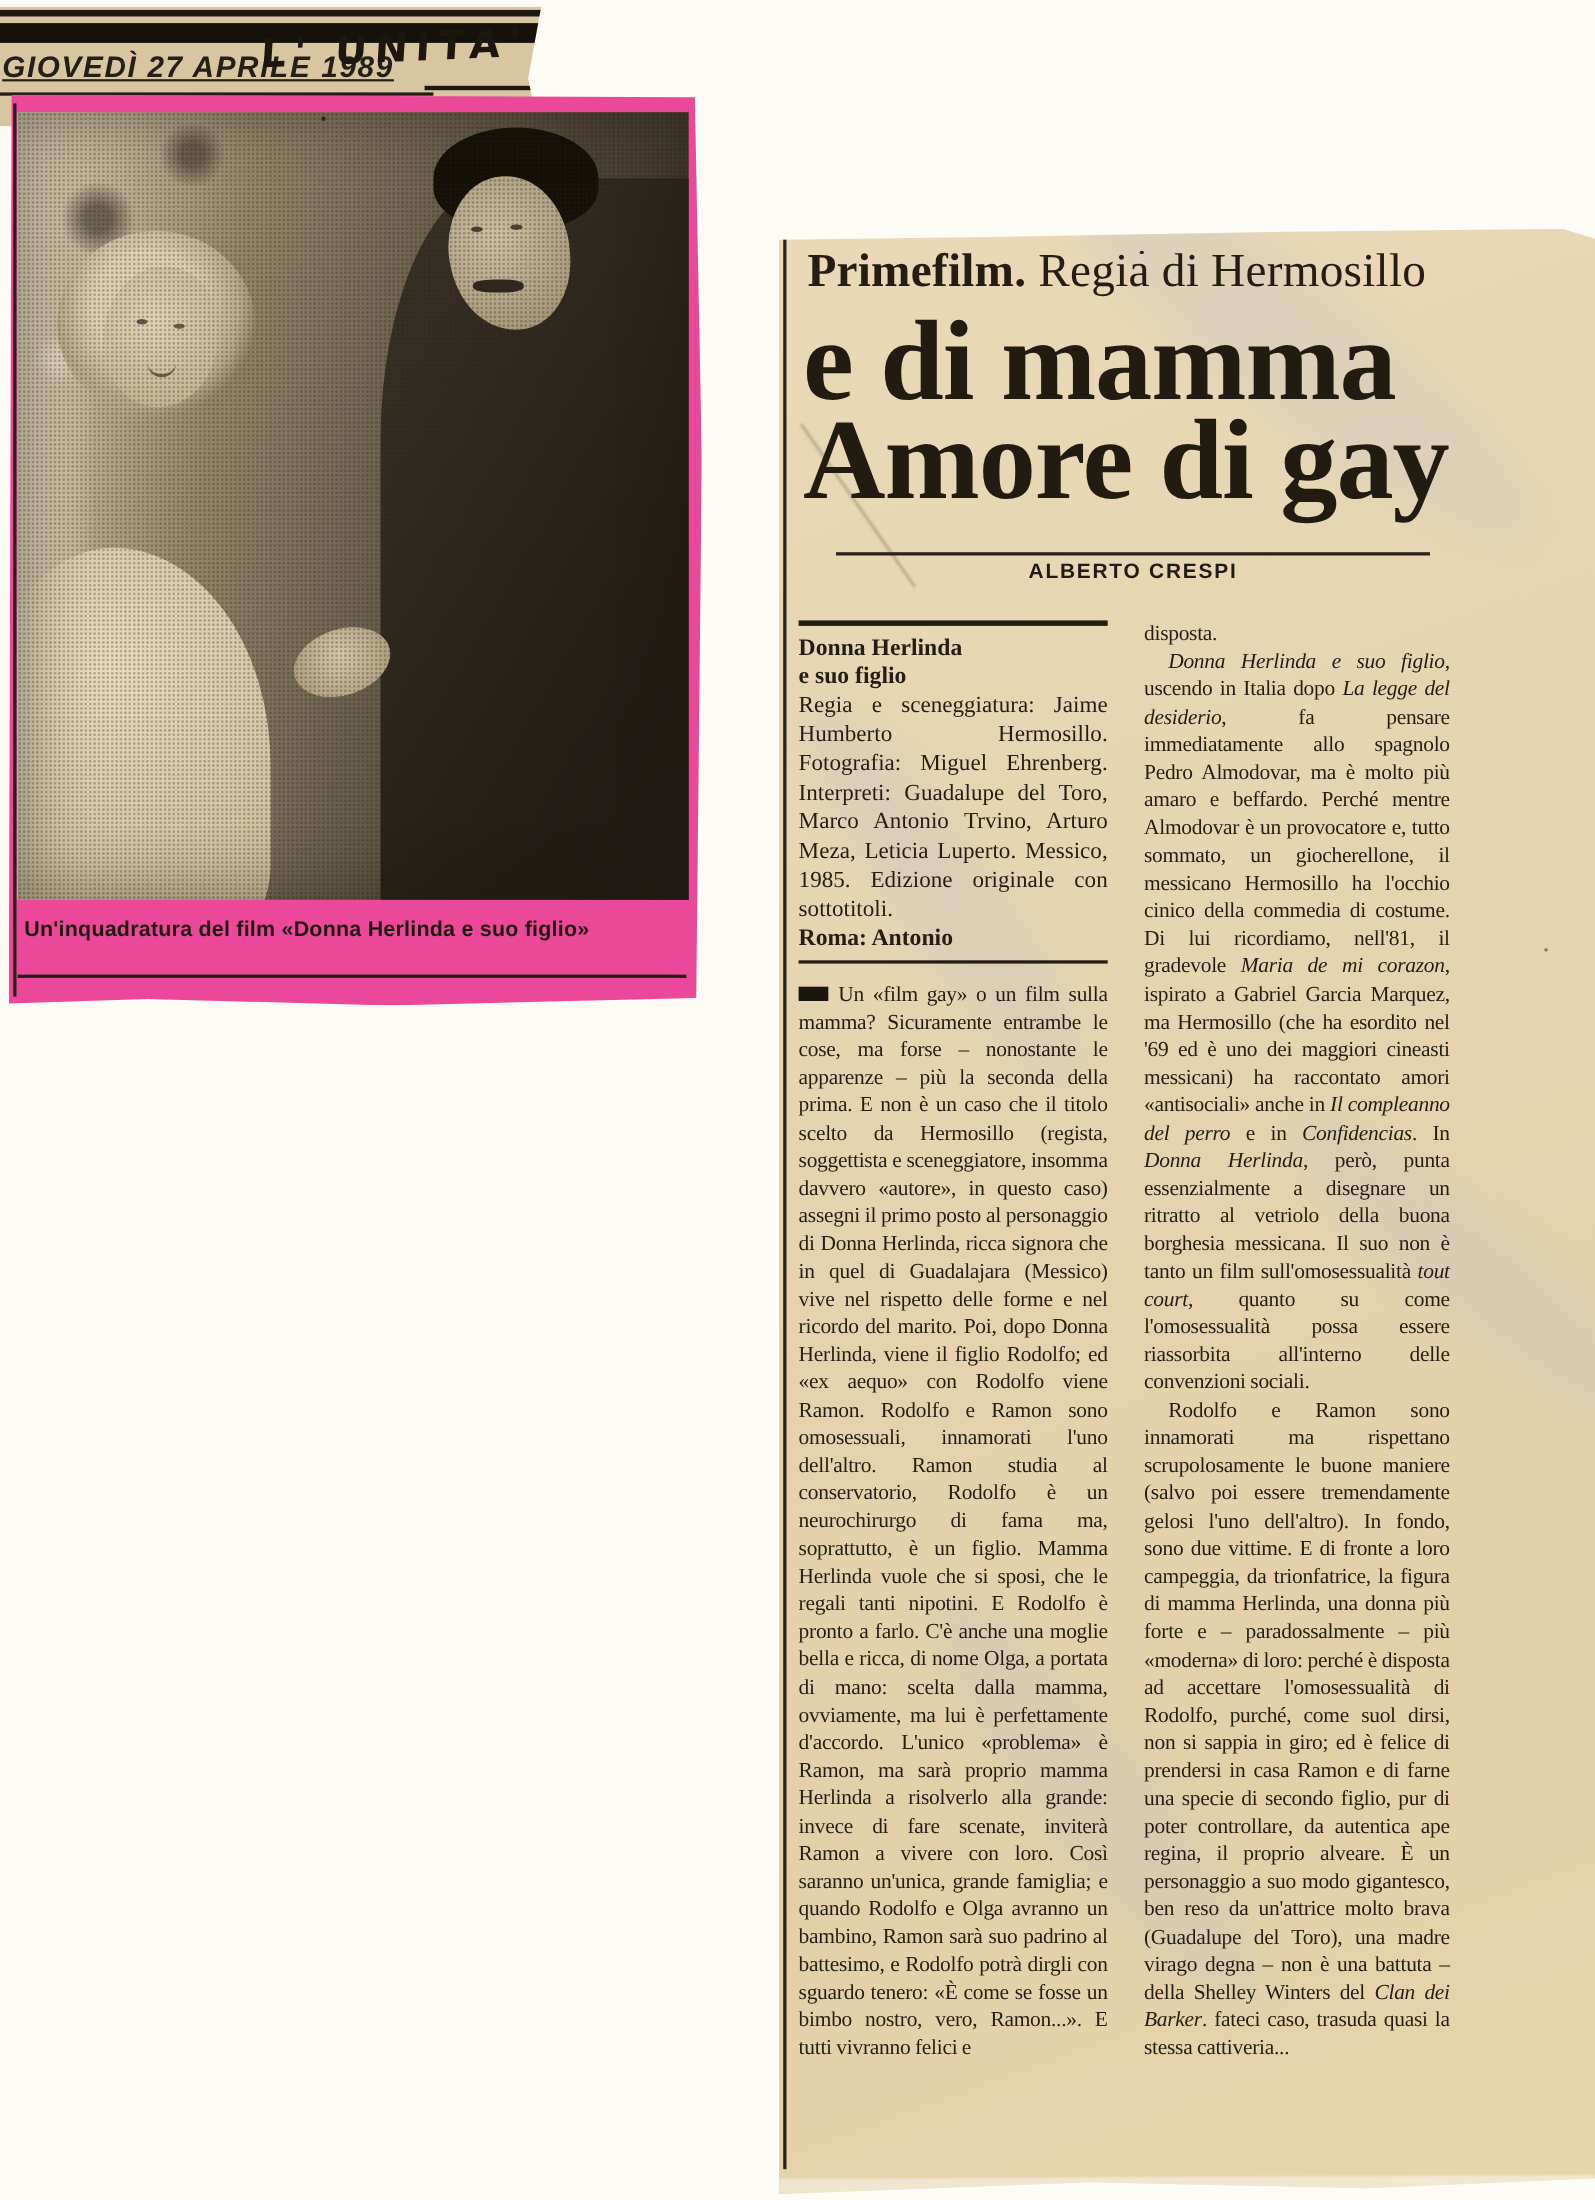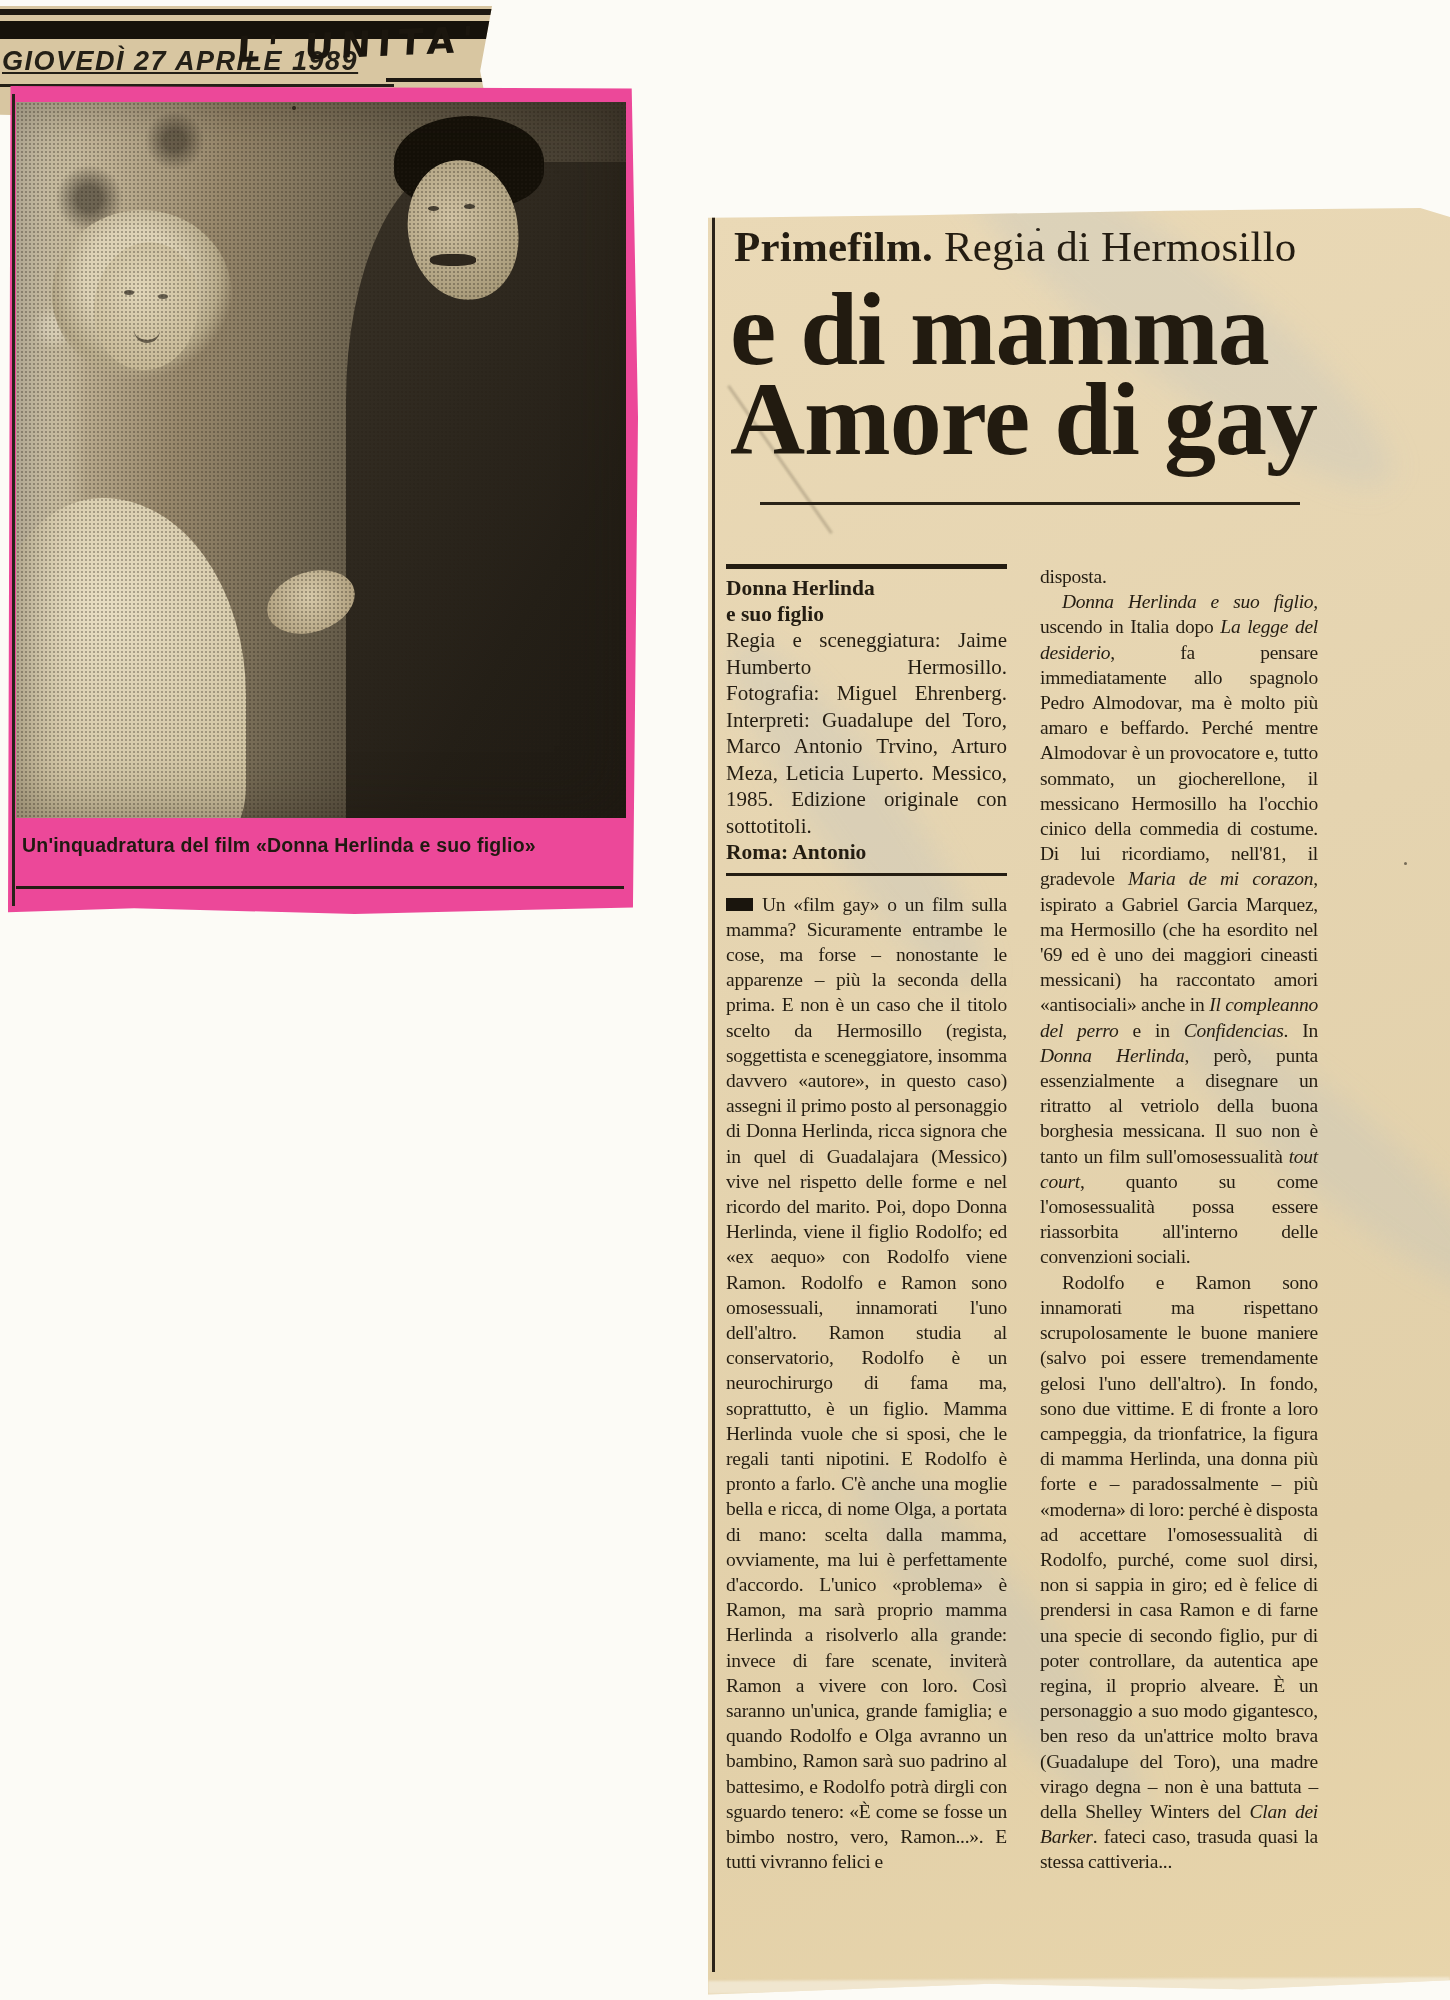--- a/index.html
+++ b/index.html
@@ -185,20 +185,21 @@
     <div class="art-left-rule"></div>
 
     <div class="kicker"><b>Primefilm.</b><span> Regia di Hermosillo</span></div>
 
     <div class="headline">
       <div>e di mamma</div>
       <div>Amore di gay</div>
     </div>
 
     <div class="byline-rule"></div>
+    <div class="byline">ALBERTO CRESPI</div>
 
     <div class="col col1">
       <div class="credits-top-rule"></div>
       <div class="credits-title">Donna Herlinda</div>
       <div class="credits-title">e suo figlio</div>
       <p class="credits-body">Regia e sceneggiatura: Jaime Humberto Hermosillo. Fotografia: Miguel Ehrenberg. Interpreti: Guadalupe del Toro, Marco Antonio Trvino, Arturo Meza, Leticia Luperto. Messico, 1985. Edizione originale con sottotitoli.</p>
       <div class="credits-venue">Roma: Antonio</div>
       <div class="credits-bottom-rule"></div>
       <div>
           <p class="bp"><span class="lead-sq"></span><span>Un «film gay» o un film sulla mamma? Sicuramente entrambe le cose, ma forse – nonostante le apparenze – più la seconda della prima. E non è un caso che il titolo scelto da Hermosillo (regista, soggettista e sceneggiatore, insomma davvero «autore», in questo caso) assegni il primo posto al personaggio di Donna Herlinda, ricca signora che in quel di Guadalajara (Messico) vive nel rispetto delle forme e nel ricordo del marito. Poi, dopo Donna Herlinda, viene il figlio Rodolfo; ed «ex aequo» con Rodolfo viene Ramon. Rodolfo e Ramon sono omosessuali, innamorati l'uno dell'altro. Ramon studia al conservatorio, Rodolfo è un neurochirurgo di fama ma, soprattutto, è un figlio. Mamma Herlinda vuole che si sposi, che le regali tanti nipotini. E Rodolfo è pronto a farlo. C'è anche una moglie bella e ricca, di nome Olga, a portata di mano: scelta dalla mamma, ovviamente, ma lui è perfettamente d'accordo. L'unico «problema» è Ramon, ma sarà proprio mamma Herlinda a risolverlo alla grande: invece di fare scenate, inviterà Ramon a vivere con loro. Così saranno un'unica, grande famiglia; e quando Rodolfo e Olga avranno un bambino, Ramon sarà suo padrino al battesimo, e Rodolfo potrà dirgli con sguardo tenero: «È come se fosse un bimbo nostro, vero, Ramon...». E tutti vivranno felici e</span></p>

